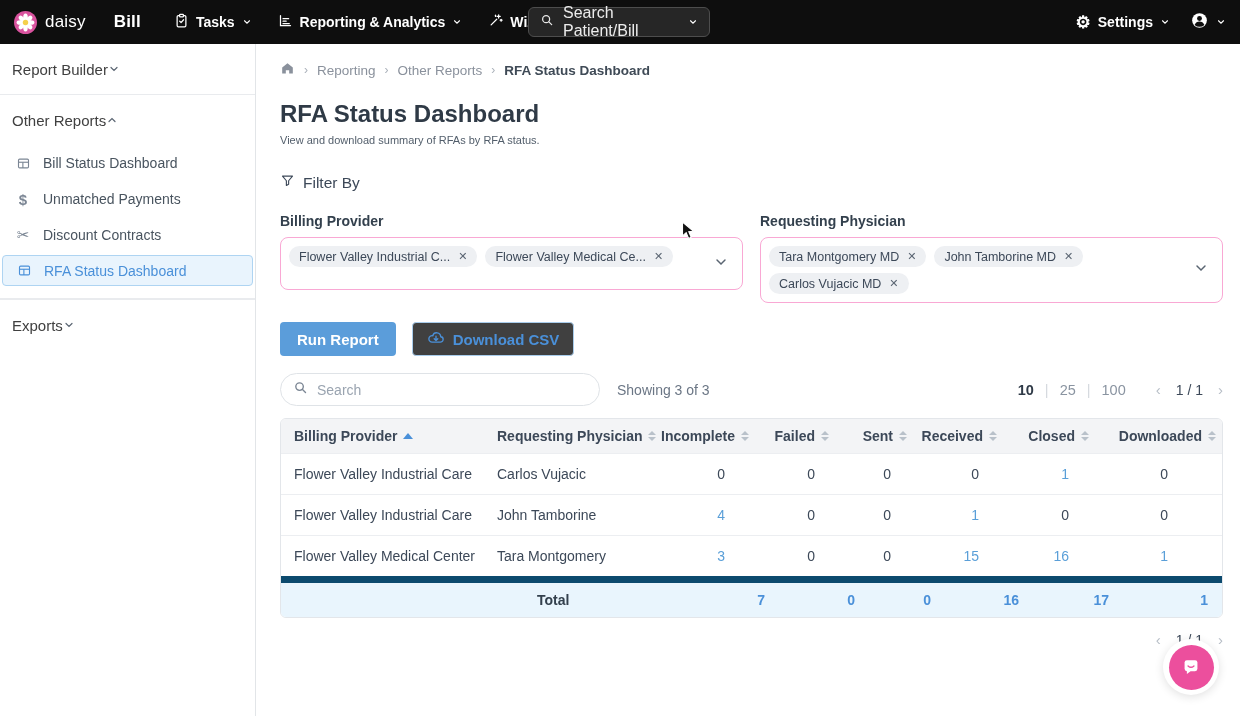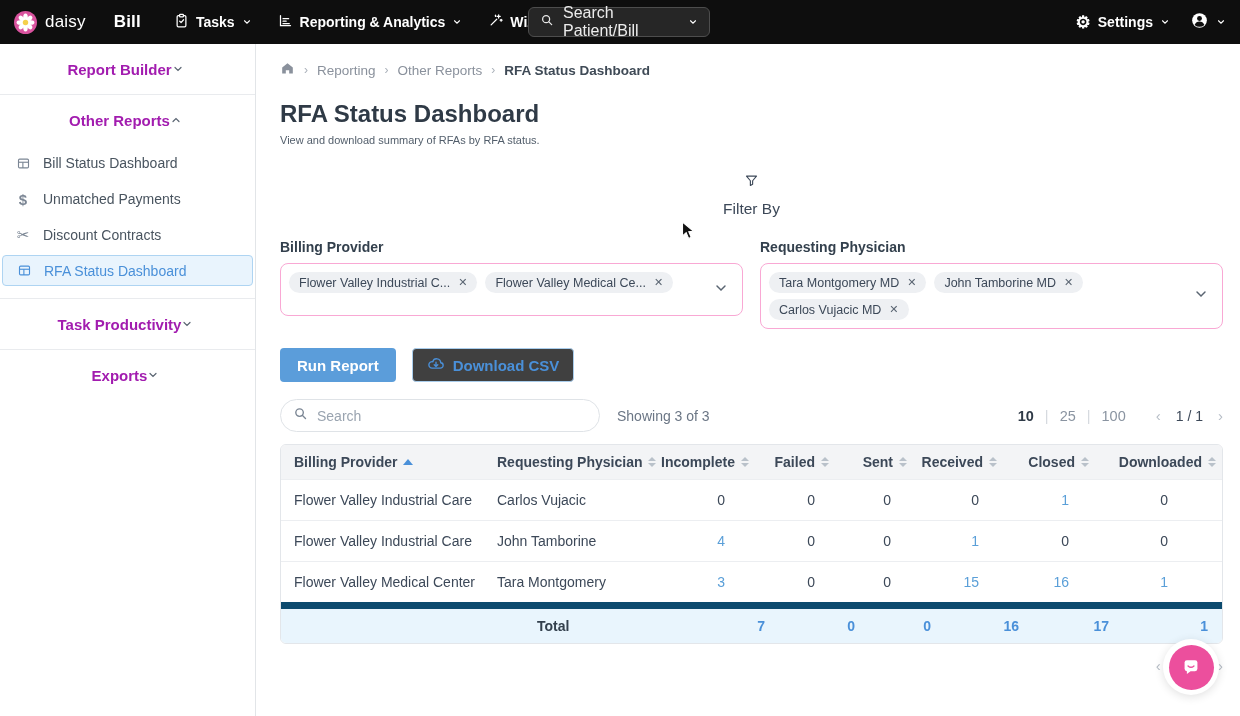--- a/index.html
+++ b/index.html
@@ -21,42 +21,42 @@
     display:flex; align-items:center; gap:9px; padding:0 11px;
     color:#ececec; font-size:16px; cursor:pointer; }
   .nav-search .lbl { flex:1; }
   .top-right { margin-left:auto; display:flex; align-items:center; gap:20px; }
   .gear { color:#fff; font-size:17px; line-height:1; }
 
   
   .sidebar { position:absolute; top:44px; left:0; width:256px; height:672px;
     background:#fff; border-right:1px solid #e2e5e8; }
   .side-head { height:50px; display:flex; align-items:center;
-    justify-content:center; padding:0 16px 0 12px; font-weight:bold;
-    font-size:15px; color:#a21caf; cursor:pointer; }
+    justify-content:flex-start; padding:0 16px 0 12px; font-weight:normal;
+    font-size:15px; color:#404040; cursor:pointer; }
   .divider { border-top:1px solid #e9ebee; }
   .side-sub { height:36px; display:flex; align-items:center; gap:11px;
     padding:0 12px 0 14px; font-size:14px; color:#49545f; cursor:pointer; }
   .side-sub .sicon { width:18px; display:flex; justify-content:center;
     color:#7b8694; font-size:15px; }
   .side-sub.active { height:31px; margin:2px 2px 12px 2px; padding-left:12px;
     background:#e9f4fd; border:1px solid #aed4f2; border-radius:4px; color:#4a90d9; }
 
   
   .main { position:absolute; top:44px; left:256px; width:984px; height:672px;
     padding:17px 17px 0 24px; }
   .crumbs { display:flex; align-items:center; gap:9px; font-size:13.5px;
     color:#8a919c; }
   .crumbs .sep { color:#aab1ba; font-size:12px; }
   .crumbs .link { cursor:pointer; }
   .crumbs .current { color:#3f4a56; font-weight:bold; }
   h1 { margin-top:21px; font-size:24px; color:#2f3a46; }
   .subtitle { margin-top:6px; font-size:11px; color:#525e6b; }
   .filter-head { margin-top:27px; display:flex; align-items:center; gap:8px;
-    font-size:15.5px; color:#3c4858;flex-direction:column; }
+    font-size:15.5px; color:#3c4858; }
   .filters { margin-top:21px; display:flex; gap:17px; }
   .fgroup { width:463px; }
   .flabel { font-weight:bold; font-size:14px; color:#33404d; margin-bottom:8px; }
   .fbox { border:1px solid #f9a8d4; border-radius:8px; min-height:53px;
     padding:8px 40px 8px 8px; display:flex; flex-wrap:wrap; gap:6px 8px;
     align-content:flex-start; position:relative; cursor:pointer; }
   .fbox .box-chev { position:absolute; right:13px; top:50%; transform:translateY(-50%); }
   .chip { background:#eef0f3; border-radius:12px; height:21px;
     display:inline-flex; align-items:center; gap:8px; padding:0 10px;
     font-size:12.5px; color:#3c4858; white-space:nowrap; }
@@ -284,26 +284,20 @@
       <svg width="15" height="15" viewBox="0 0 24 24" fill="none" stroke="#4a90d9" stroke-width="1.8">
         <rect x="4" y="5" width="16" height="14" rx="1.8"></rect>
           <line x1="4" y1="10" x2="20" y2="10"></line>
           <line x1="11" y1="10" x2="11" y2="19"></line>
       </svg>
     </span>
     <span>RFA Status Dashboard</span>
   </div>
 
   <div class="divider"></div>
-  <div class="side-head">
-    <span>Task Productivity</span>
-    <svg width="12" height="12" viewBox="0 0 24 24" fill="none" stroke="#5a6572" stroke-width="2.4" stroke-linecap="round">
-        <path d="M6 9l6 6 6-6"></path>
-      </svg>
-  </div>
   <div class="divider"></div>
   <div class="side-head">
     <span>Exports</span>
     <svg width="12" height="12" viewBox="0 0 24 24" fill="none" stroke="#5a6572" stroke-width="2.4" stroke-linecap="round">
         <path d="M6 9l6 6 6-6"></path>
       </svg>
   </div>
 </div>
 
 <div class="main">

